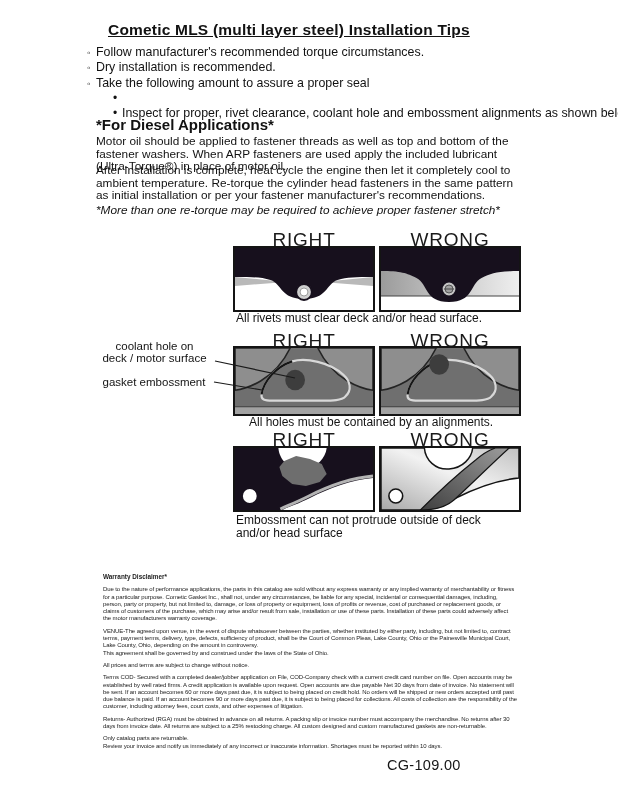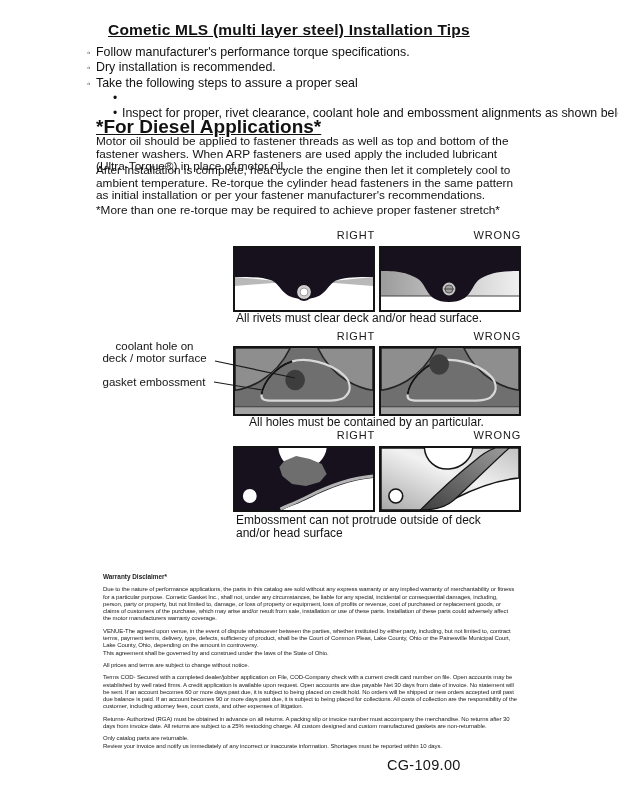--- a/index.html
+++ b/index.html
@@ -15,27 +15,27 @@
     text-decoration:underline; letter-spacing:0.2px; white-space:nowrap;margin-left:12px;
   }
   
   .tips { left:87px; top:45px; width:440px; }
   .bullet-row { display:flex; align-items:flex-start; height:15.3px; font-size:12.4px; }
   .bullet-row .marker { width:9px; flex:0 0 9px; font-size:10px; line-height:15px; }
   .bullet-row.sub { margin-left:26px; }
   .bullet-row.sub .marker { font-size:12px; line-height:14px; }
   .bullet-row .btext { white-space:nowrap; line-height:15px; }
   
-  .diesel-heading { left:96px; top:116px; font-size:19px; font-weight:bold;text-decoration:underline; }
+  .diesel-heading { left:96px; top:116px; font-size:15px; font-weight:bold; }
   .body-para { left:96px; width:432px; font-size:11.8px; line-height:12.5px; }
   .p1 { top:135px; }
   .p2 { top:164px; }
-  .note { top:204px; white-space:nowrap; }
-  
-  .rw-label { width:142px; text-align:right; font-size:11px; letter-spacing:0.8px; color:#1a1a1a; }
+  .note { top:204px; white-space:nowrap;font-style:italic; }
+  
+  .rw-label { width:142px; text-align:center; font-size:19px; letter-spacing:0.8px; color:#1a1a1a; }
   .dbox { border:2px solid #141414; width:138px; background:#fff; line-height:0; }
   .caption { font-size:12px; line-height:12.6px; color:#141414; }
   .side-label { text-align:center; font-size:11.5px; line-height:11.9px; color:#141414; }
   .leader-overlay { left:0; top:0; width:618px; height:800px; pointer-events:none; }
   
   .disclaimer { left:103px; top:573px; width:414px; font-size:6px; line-height:7.3px; letter-spacing:-0.1px; color:#1c1c1c; }
   .disclaimer h6 { margin:0 0 6px 0; font-size:6.4px; font-weight:bold; letter-spacing:0; }
   .disclaimer p { margin:0 0 5px 0; }
   .disclaimer p.tight { margin:0; }
   .footer-code { left:387px; top:757px; font-size:14.5px; letter-spacing:0.3px; color:#151515; }
@@ -43,29 +43,29 @@
 </head>
 <body>
 
 <div class="page">
 
   <div class="abs doc-title">Cometic MLS (multi layer steel) Installation Tips</div>
 
   <div class="abs tips">
     <div class="bullet-row">
       <span class="marker">◦</span>
-      <span class="btext">Follow manufacturer's performance torque specifications.</span>
+      <span class="btext">Follow manufacturer's recommended torque circumstances.</span>
     </div>
     <div class="bullet-row">
       <span class="marker">◦</span>
       <span class="btext">Dry installation is recommended.</span>
     </div>
     <div class="bullet-row">
       <span class="marker">◦</span>
-      <span class="btext">Take the following steps to assure a proper seal</span>
+      <span class="btext">Take the following amount to assure a proper seal</span>
     </div>
     <div class="bullet-row sub">
       <span class="marker">•</span>
     </div>
     <div class="bullet-row sub">
       <span class="marker">•</span>
       <span class="btext">Inspect for proper, rivet clearance, coolant hole and embossment alignments as shown below.</span>
     </div>
   </div>
 
@@ -133,21 +133,21 @@
       <rect width="140" height="64" fill="#6f6f6f"></rect>
       <path d="M0,0 H56 C50,12 40,24 26,32 C17,37 8,40 0,41 Z" fill="#8e8e8e" stroke="#242424" stroke-width="1.6"></path>
       <path d="M140,0 H84 C90,12 100,24 114,32 C123,37 132,40 140,41 Z" fill="#8e8e8e" stroke="#242424" stroke-width="1.6"></path>
       <rect x="0" y="57" width="140" height="7" fill="#a2a2a2"></rect>
       <line x1="0" y1="57" x2="140" y2="57" stroke="#3f3f3f" stroke-width="1"></line>
       <path d="M27,45 C29,32 42,18 58,13 C72,9 96,14 110,26 C117,32 119,41 112,47 C108,51 99,51 88,51 L38,51 C30,51 26,50 27,45 Z" fill="none" stroke="#d8d8d8" stroke-width="2.2"></path>
       <path d="M27,45 C29,32 42,18 58,13" fill="none" stroke="#161616" stroke-width="2.2"></path>
       <circle cx="59" cy="16" r="10" fill="#3d3d3d"></circle>
     </svg>
   </div>
-  <div class="abs caption" style="left:249px; top:416px;">All holes must be contained by an particular.</div>
+  <div class="abs caption" style="left:249px; top:416px;">All holes must be contained by an alignments.</div>
 
   <svg class="abs leader-overlay">
     <line x1="215" y1="361" x2="295" y2="378" stroke="#1a1a1a" stroke-width="1.2"></line>
     <line x1="214" y1="382" x2="262" y2="390" stroke="#1a1a1a" stroke-width="1.2"></line>
   </svg>
 
   <div class="abs rw-label" style="left:233px; top:429px;">RIGHT</div>
   <div class="abs rw-label" style="left:379px; top:429px;">WRONG</div>
 
   <div class="abs dbox" style="left:233px; top:446px; height:62px;">

